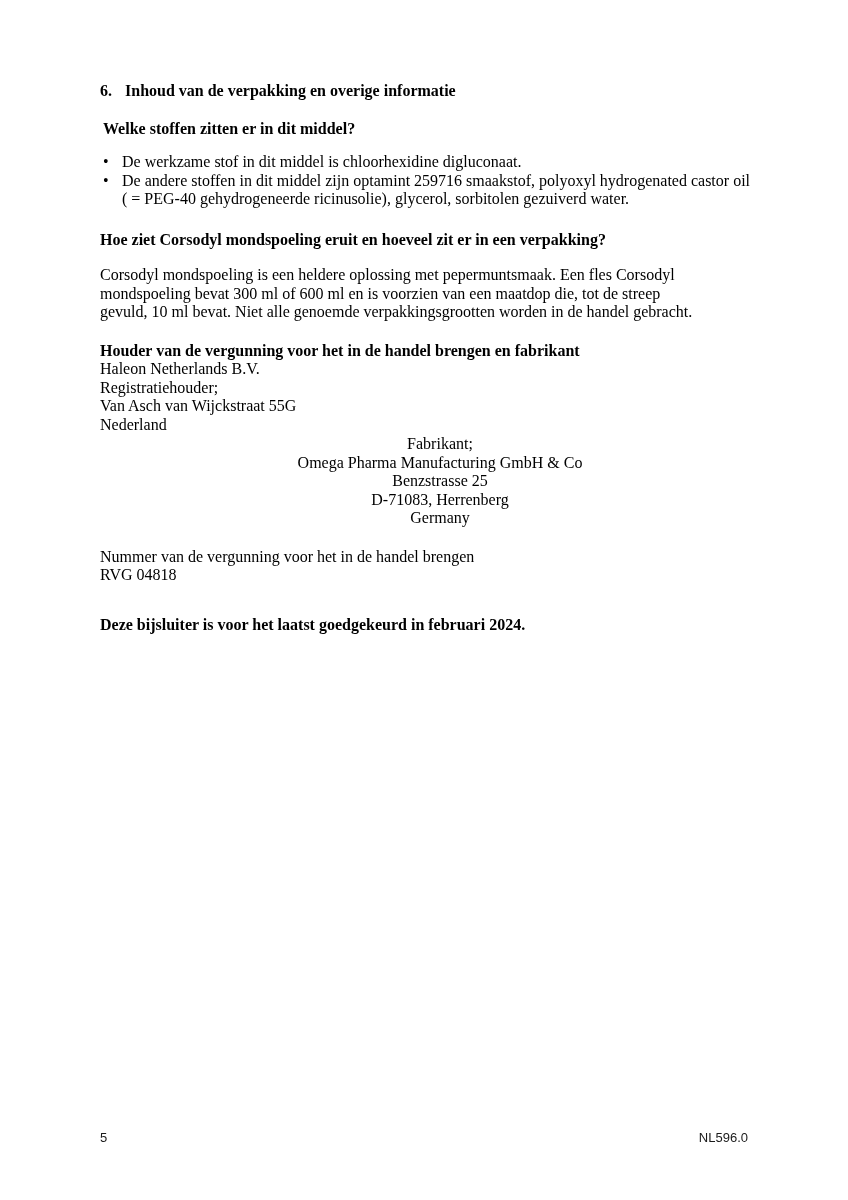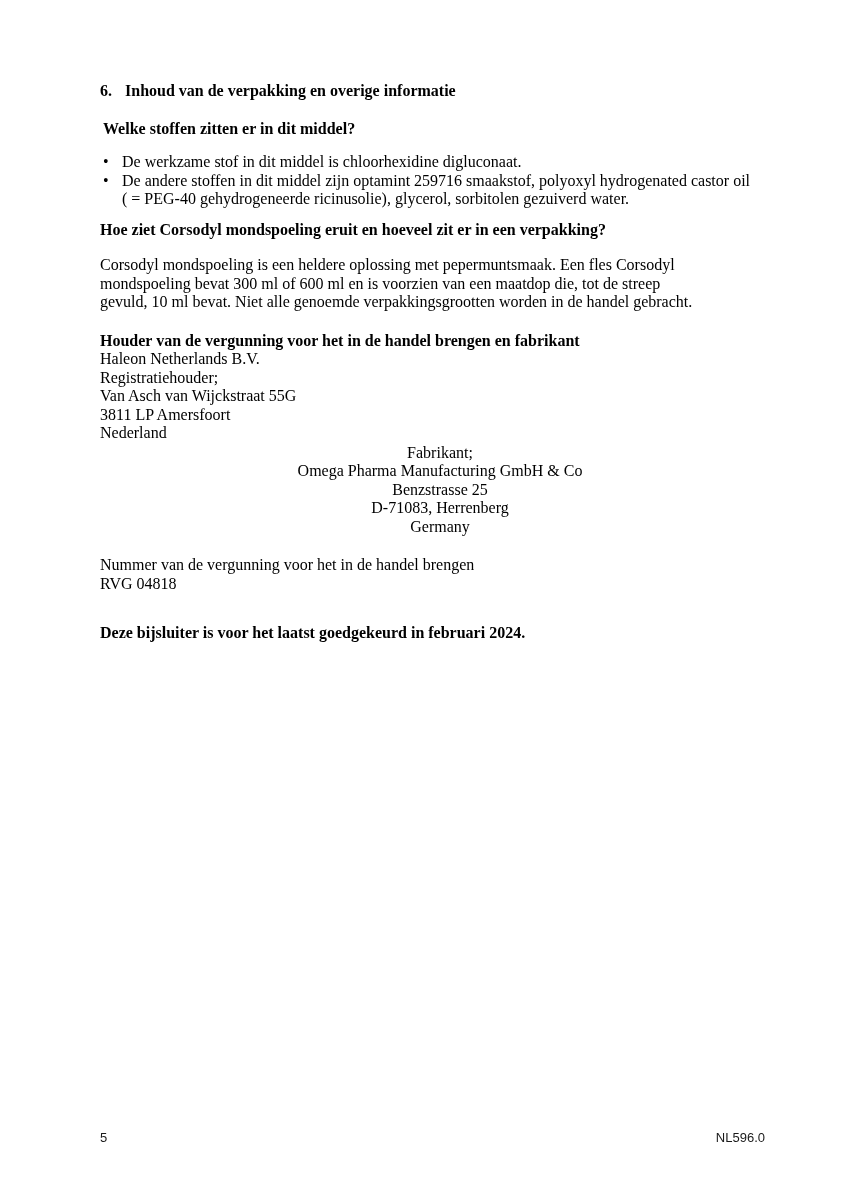--- a/index.html
+++ b/index.html
@@ -50,37 +50,37 @@
     align-items: flex-start;
   }
   .bullet .marker {
     flex: 0 0 22px;
     width: 22px;
     padding-left: 3px;
     box-sizing: border-box;
   }
   .bullet .btext { flex: 1 1 auto; font-family: Liberation Serif, serif; }
 
-  .hoe-heading { margin-top: 12px; font-weight: 700; }
+  .hoe-heading { margin-top: 22px; font-weight: 700; }
   .para { margin-top: 17px; }
   .houder-block { margin-top: 20px; }
   .fabrikant-block { margin-top: 1px; text-align: center; }
   .nummer-block { margin-top: 20px; }
   .approval { margin-top: 31px; font-weight: 700; }
 
   .footer-left, .footer-right {
     position: absolute;
     top: 1130px;
     font-family: "Liberation Sans", sans-serif;
     font-size: 13px;
     line-height: 15px;
     color: #1a1a1a;
   }
   .footer-left { left: 100px; }
-  .footer-right { right: 83px; text-align: center; padding-left: 35px; }
+  .footer-right { right: 100px; text-align: center; padding-left: 35px; }
 </style>
 </head>
 <body>
 
 <div class="page">
   <div class="content">
 
     <div class="section-heading">
       <span class="num">6.</span>
       <span class="line">Inhoud van de verpakking en overige informatie</span>
@@ -110,21 +110,20 @@
       <div class="line">Corsodyl mondspoeling is een heldere oplossing met pepermuntsmaak. Een fles Corsodyl</div>
       <div class="line">mondspoeling bevat 300 ml of 600 ml en is voorzien van een maatdop die, tot de streep</div>
       <div class="line">gevuld, 10 ml bevat. Niet alle genoemde verpakkingsgrootten worden in de handel gebracht.</div>
     </div>
 
     <div class="houder-block">
       <div class="bold line">Houder van de vergunning voor het in de handel brengen en fabrikant</div>
       <div class="line">Haleon Netherlands B.V.</div>
       <div class="line">Registratiehouder;</div>
       <div class="line">Van Asch van Wijckstraat 55G</div>
-      <div class="line">3811 LP Amersfoort</div>
       <div class="line">Nederland</div>
     </div>
 
     <div class="fabrikant-block">
       <div class="line">Fabrikant;</div>
       <div class="line">Omega Pharma Manufacturing GmbH &amp; Co</div>
       <div class="line">Benzstrasse 25</div>
       <div class="line">D-71083, Herrenberg</div>
       <div class="line">Germany</div>
     </div>

